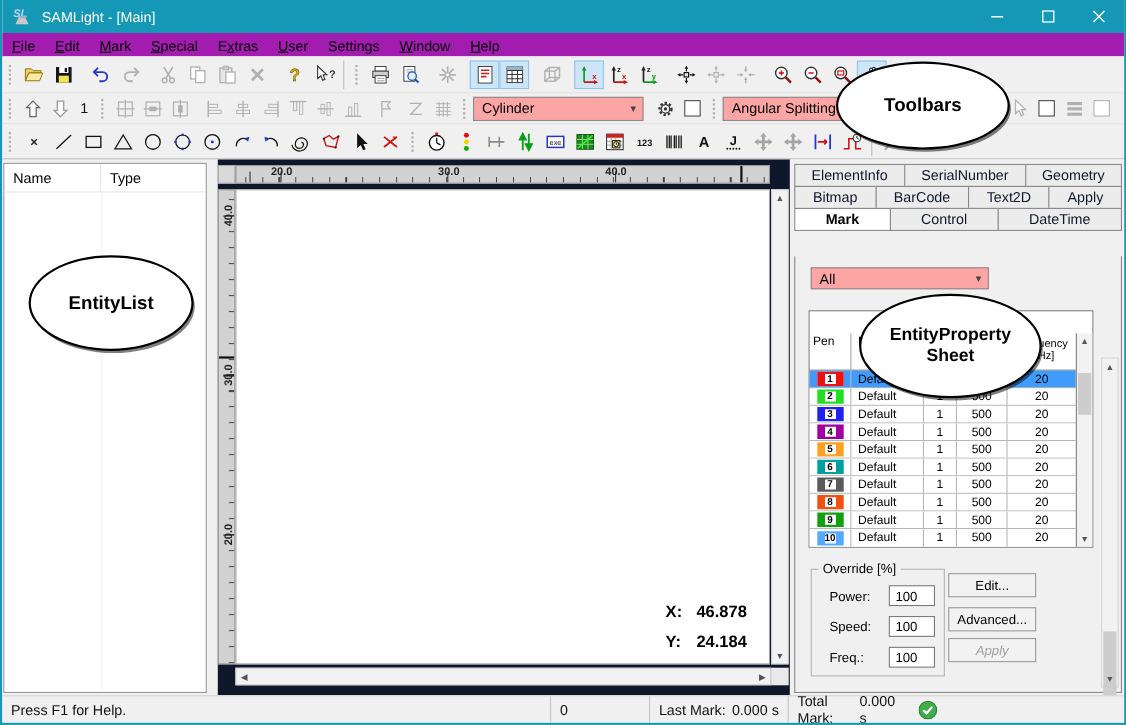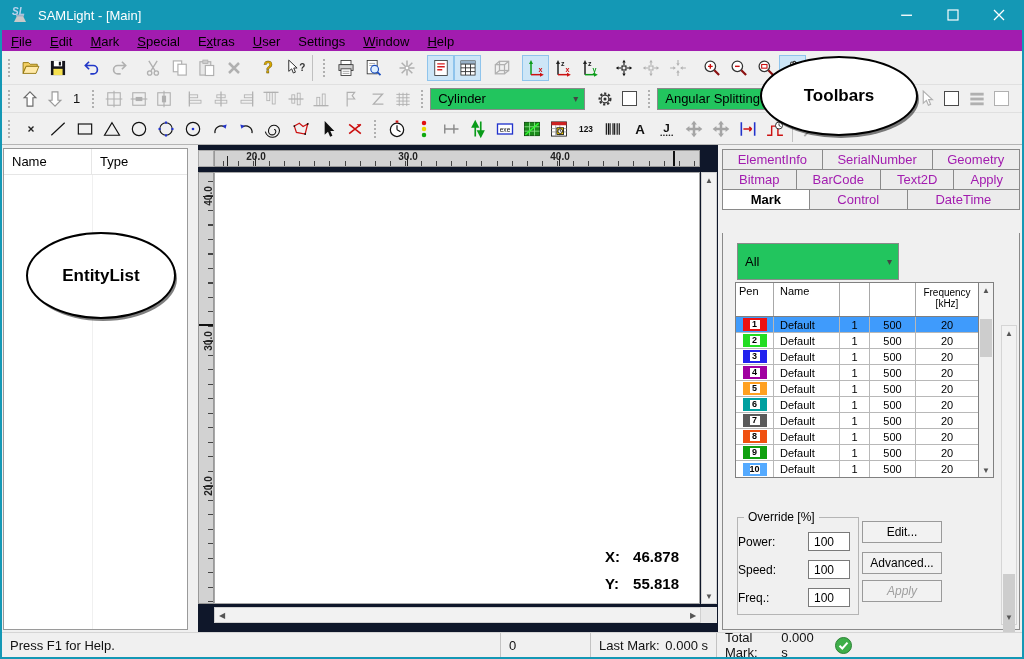--- a/index.html
+++ b/index.html
@@ -25,21 +25,21 @@
   .trow3 { height:32px; border-bottom:1px solid #b5b5b5; }
   .grip { width:4px; height:18px; border-left:2px dotted #b0b0b0; margin:0 5px 0 6px; }
   .tbsep { width:1px; height:26px; background:#c0c0c0; margin:0 4px; }
   .sp { width:7px; }
   .tb-btn { width:27px; height:26px; display:flex; align-items:center; justify-content:center;
             border:1px solid transparent; color:#333; flex:none; }
   .trow2 .tb-btn { width:25px; height:24px; }
   .tb-btn.on { background:#cde6f7; border-color:#8fc4ec; }
   .tb-btn.dis { color:#b0b0b0; }
   .tb-label { font-size:13px; padding:0 6px; color:#111; }
-  .combo { height:22px; background:#22c55e; border:1px solid #8a8a8a; display:flex; align-items:center;
+  .combo { height:22px; background:#fca5a5; border:1px solid #8a8a8a; display:flex; align-items:center;
            font-size:13px; padding-left:7px; flex:none; }
   .combo .arr { margin-left:auto; padding:0 6px; color:#444; font-size:10px; }
   .checkbox { width:15px; height:15px; background:#fff; border:1px solid #4a4a4a; margin:0 5px; flex:none; }
   .checkbox.dis { border-color:#b0b0b0; }
   .cluster-right { margin-left:auto; margin-right:8px; display:flex; align-items:center; }
   
   .main { position:absolute; top:145px; left:0; width:1020px; height:487px; background:#f0f0f0; }
   
   .entity-list { position:absolute; left:1px; top:3px; width:185px; height:482px; background:#fff;
                  border:1px solid #9a9a9a; }
@@ -73,50 +73,50 @@
   .vscroll { position:absolute; left:503px; top:27px; width:16px; height:432px; background:#f2f2f2; border:1px solid #d0d0d0; }
   .hscroll { position:absolute; left:16px; top:462px; width:487px; height:16px; background:#f2f2f2; border:1px solid #d0d0d0; }
   .scr-btn { position:absolute; width:14px; height:14px; display:flex; align-items:center; justify-content:center;
              font-size:8px; color:#555; }
   .hs-corner { position:absolute; left:503px; top:462px; width:16px; height:16px; background:#e9e9e9; }
   
   .right-panel { position:absolute; left:718px; top:0; width:302px; height:487px; background:#f0f0f0; }
   .tabs { position:absolute; left:2px; right:2px; top:4px; }
   .tabrow { display:flex; }
   .tab { flex:1 1 auto; height:21px; border:1px solid #8a8a8a; margin-left:-1px; margin-top:-1px;
-         background:#ececec; color:#a21caf; font-size:13px; display:flex; align-items:center; justify-content:center; }
+         background:#ececec; color:#0f172a; font-size:13px; display:flex; align-items:center; justify-content:center; }
   .tabrow:first-child .tab { margin-top:0; }
   .tab:first-child { margin-left:0; }
   .tab.active { background:#fff; color:#000; font-weight:bold; }
   .ps-content { position:absolute; left:2px; right:2px; top:88px; bottom:2px; border:1px solid #8a8a8a; border-top:none;
                 background:#f0f0f0; }
-  .all-combo { position:absolute; left:14px; top:10px; width:162px; height:37px; }
+  .all-combo { position:absolute; left:14px; top:10px; width:162px; height:20px; }
   
   .pen-table { position:absolute; left:12px; top:49px; width:259px; border:1px solid #808080; background:#fff; font-size:11px; }
-  .pt-inner { display:flex; }
+  .pt-inner { display:flex;margin-top:20px; }
   .pt-grid { width:242px; }
   .pt-hrow { display:flex; height:34px; border-bottom:1px solid #808080; }
   .pt-hcell { border-right:1px solid #a8a8a8; padding:2px 3px; white-space:pre-line; }
   .pt-row { display:flex; height:16px; border-bottom:1px solid #b8b8b8; align-items:center; background:#fff; }
   .pt-row:last-child { border-bottom:none; }
   .pt-row.sel { background:#3f9bfc; }
   .pt-cell { border-right:1px solid #b8b8b8; height:100%; display:flex; align-items:center; }
   .c-pen { width:38px; justify-content:center; }
   .c-name { width:66px; padding-left:6px; }
   .c-v1 { width:30px; justify-content:center; }
   .c-v2 { width:46px; justify-content:center; }
   .c-v3 { width:62px; justify-content:center; border-right:none; }
   .pen-chip { width:24px; height:13px; background:#fff; border-style:solid; border-width:2px 7px;
               display:flex; align-items:center; justify-content:center; font-size:9px; font-weight:bold; color:#000; line-height:1; }
   .pt-scroll { width:16px; background:#f2f2f2; border-left:1px solid #808080; position:relative; }
   .pt-thumb { position:absolute; left:1px; right:1px; top:36px; height:38px; background:#cdcdcd; }
   
   .ov-group { position:absolute; left:14px; top:284px; width:122px; height:98px; border:1px solid #b5b5b5; }
   .ov-legend { position:absolute; top:-8px; left:6px; background:#f0f0f0; padding:0 4px; font-size:12px; }
-  .ov-row { position:absolute; left:0; right:8px; height:19px; display:flex; align-items:center; font-size:12px; }
+  .ov-row { position:absolute; left:16px; right:8px; height:19px; display:flex; align-items:center; font-size:12px; }
   .ov-field { margin-left:auto; width:42px; height:19px; background:#fff; border:1px solid #7a7a7a; font-size:12px;
               display:flex; align-items:center; padding-left:5px; }
   .ps-btn { position:absolute; left:139px; width:80px; height:22px; background:#f2f2f2; border:1px solid #9a9a9a;
             font-size:12px; display:flex; align-items:center; justify-content:center; color:#000; }
   .ps-btn.dis { color:#9f9f9f; }
   .ps-scroll { position:absolute; right:2px; top:92px; bottom:4px; width:16px; background:#f2f2f2; border:1px solid #d5d5d5; }
   .ps-thumb { position:absolute; left:1px; right:1px; top:248px; height:90px; background:#cdcdcd; }
   
   .statusbar { position:absolute; left:0; bottom:0; width:1020px; height:25px; background:#f0f0f0;
                border-top:1px solid #d5d5d5; display:flex; align-items:center; font-size:13px; color:#111; }
@@ -714,21 +714,21 @@
           <div class="vcursor" style="top: 151px;"></div>
         </div>
       <div class="canvas2d">
         <div class="coords">
           <div class="row">
               <span class="lab">X:</span>
               <span>46.878</span>
             </div>
           <div class="row">
               <span class="lab">Y:</span>
-              <span>55.818</span>
+              <span>24.184</span>
             </div>
         </div>
       </div>
       <div class="vscroll">
         <div class="scr-btn" style="top:0;left:0">▲</div>
         <div class="scr-btn" style="bottom:0;left:0">▼</div>
       </div>
       <div class="hscroll">
         <div class="scr-btn" style="left:0;top:0">◀</div>
         <div class="scr-btn" style="right:0;top:0">▶</div>
@@ -914,13 +914,15 @@
     <div class="sb-icon">
       <svg width="17" height="17" viewBox="0 0 17 17">
           <circle cx="8.5" cy="8.5" r="8" fill="#3fae49" stroke="#2c8236"></circle>
           <path d="M4.5 8.7 L7.3 11.5 L12.5 5.6" fill="none" stroke="#fff" stroke-width="2"></path>
         </svg>
     </div>
   </div>
 
   <div class="callout co-tools">Toolbars</div>
   <div class="callout co-elist">EntityList</div>
+  <div class="callout co-eps">EntityProperty
+Sheet</div>
 </div>
 
 </body></html>

